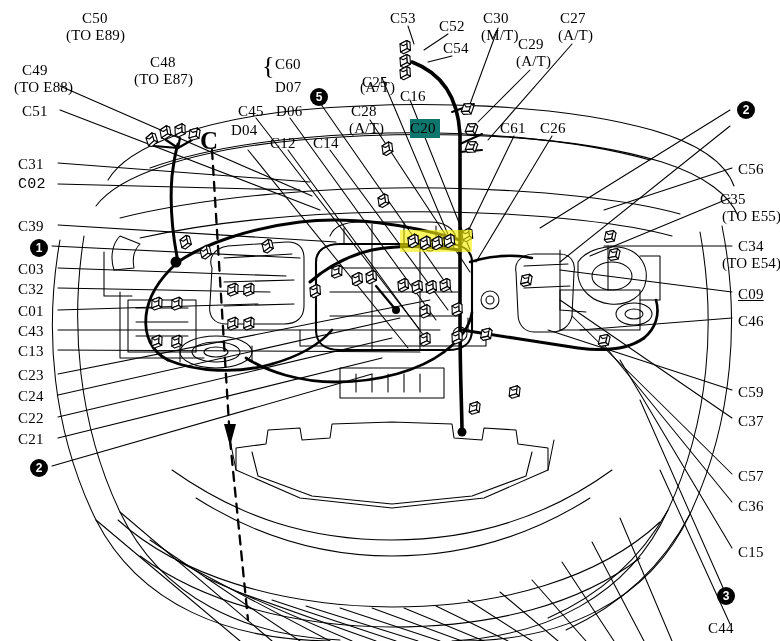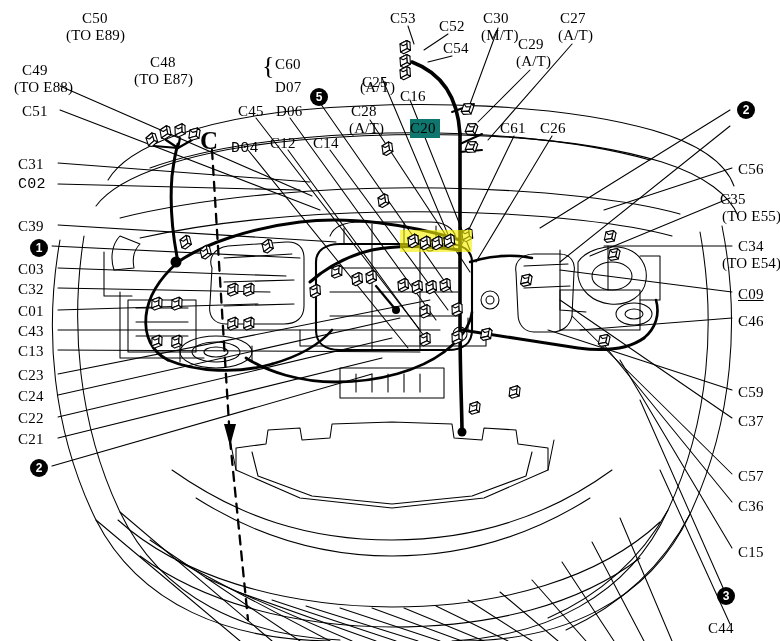--- a/index.html
+++ b/index.html
@@ -466,21 +466,21 @@
     <div class="lbl" style="left:18px;  top:343px;">C13</div>
     <div class="lbl" style="left:18px;  top:367px;">C23</div>
     <div class="lbl" style="left:18px;  top:388px;">C24</div>
     <div class="lbl" style="left:18px;  top:410px;">C22</div>
     <div class="lbl" style="left:18px;  top:431px;">C21</div>
 
     <div class="lbl" style="left:275px; top:56px;">C60</div>
     <div class="lbl" style="left:275px; top:79px;">D07</div>
     <div class="lbl" style="left:238px; top:103px;">C45</div>
     <div class="lbl" style="left:276px; top:103px;">D06</div>
-    <div class="lbl" style="left:231px; top:141px;font-family:Liberation Mono, monospace;">D04</div>
+    <div class="lbl" style="left:231px; top:122px;">D04</div>
     <div class="lbl" style="left:270px; top:135px;">C12</div>
     <div class="lbl" style="left:313px; top:135px;">C14</div>
     <div class="lbl" style="left:351px; top:103px;">C28</div>
     <div class="lbl" style="left:349px; top:120px;">(A/T)</div>
     <div class="lbl" style="left:362px; top:62px;margin-top:12px;">C25</div>
     <div class="lbl" style="left:360px; top:79px;">(A/T)</div>
     <div class="lbl" style="left:400px; top:88px;">C16</div>
     <div class="lbl" style="left:390px; top:10px;">C53</div>
     <div class="lbl" style="left:439px; top:18px;">C52</div>
     <div class="lbl" style="left:443px; top:40px;">C54</div>

